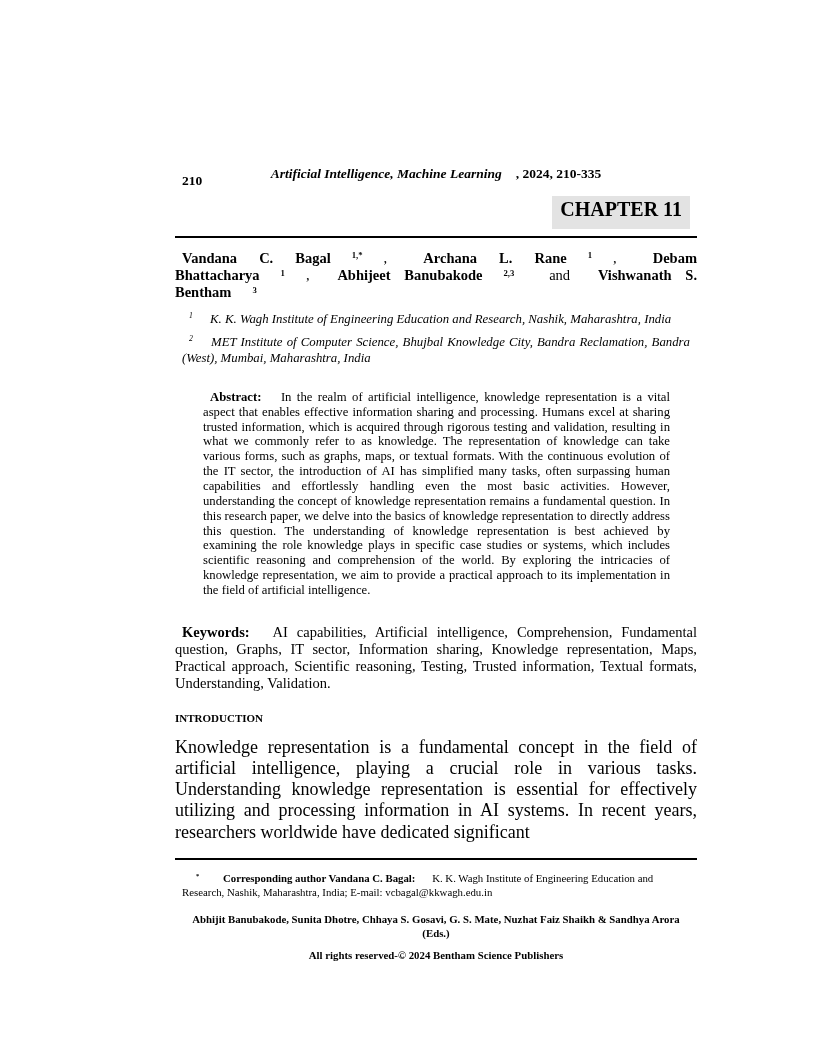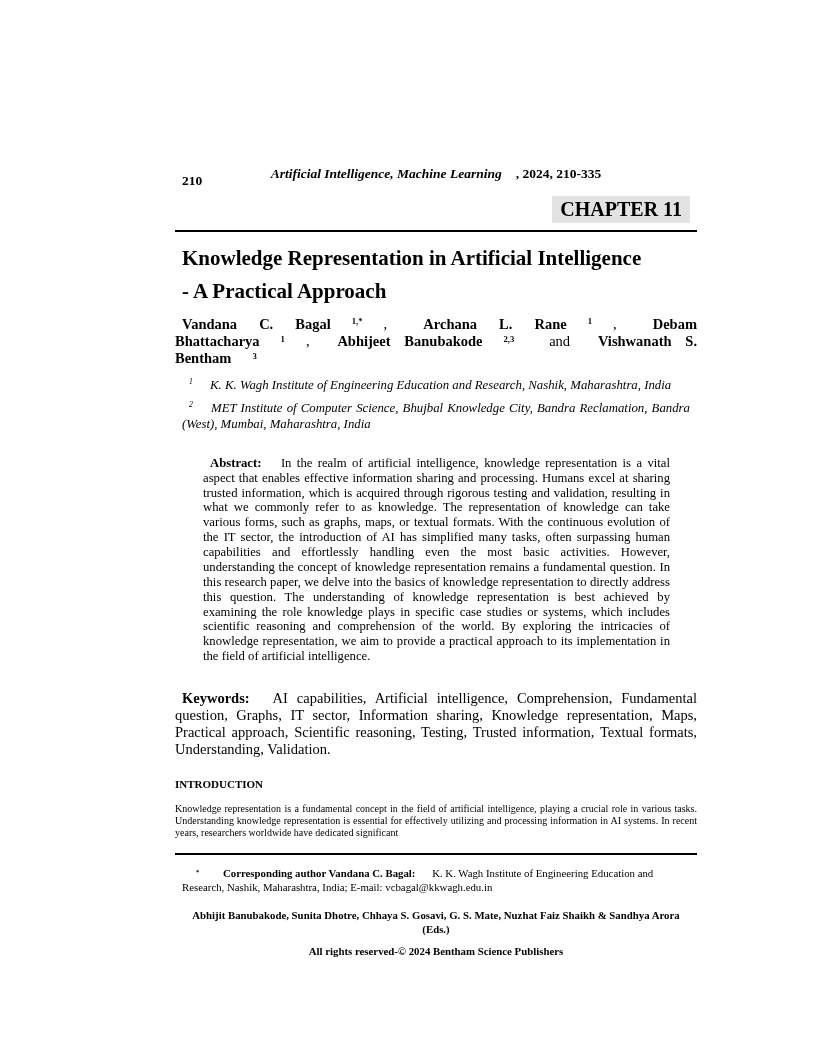--- a/index.html
+++ b/index.html
@@ -38,21 +38,21 @@
     border-bottom: 2px solid #000;
     display: flex;
     justify-content: flex-end;
     margin-top: 7px;
   }
   .chapter-box {
     background: #e3e3e3;
     font-weight: bold;
     font-size: 20px;
     line-height: 1.25;
-    padding: 1px 8px 1px 8px;
+    padding: 1px 8px 7px 8px;
   }
   
   .chapter-title {
     margin-top: 13px;
     font-size: 21px;
     font-weight: bold;
     line-height: 1.24;
   }
   .chapter-title .t-line { display: block; white-space: nowrap; }
   
@@ -96,21 +96,21 @@
   }
   .keywords b { font-weight: bold; }
   
   .section-heading {
     margin-top: 20px;
     font-size: 11px;
     font-weight: bold;
   }
   .section-paragraph {
     margin-top: 13px;
-    font-size: 10px;
+    font-size: 18px;
     line-height: 1.17;
     text-align: justify;
   }
   
   .footnote-block {
     margin-top: 15px;
     border-top: 2px solid #000;
     padding-top: 4px;
   }
   .footnote {
@@ -136,24 +136,20 @@
 
     <div class="running-head">
       <span class="page-num">210</span>
       <span><span class="rh-italic">Artificial Intelligence, Machine Learning</span><span>, 2024, 210-335</span></span>
     </div>
 
     <div class="chapter-rule">
       <div class="chapter-box">CHAPTER 11</div>
     </div>
 
-    <h1 class="chapter-title">
-      <span class="t-line">Knowledge Representation in Artificial Intelligence</span>
-      <span class="t-line">- A Practical Approach</span>
-    </h1>
 
     <p class="authors"><b>Vandana C. Bagal</b><sup><b>1,*</b></sup><span>, </span><b>Archana L. Rane</b><sup><b>1</b></sup><span>, </span><b>Debam Bhattacharya</b><sup><b>1</b></sup><span>, </span><b>Abhijeet Banubakode</b><sup><b>2,3</b></sup><span> and </span><b>Vishwanath S. Bentham</b><sup><b>3</b></sup></p>
 
     <div class="affiliations">
       <p class="affiliation"><sup>1</sup> <span>K. K. Wagh Institute of Engineering Education and Research, Nashik, Maharashtra, India</span></p>
       <p class="affiliation"><sup>2</sup> <span>MET Institute of Computer Science, Bhujbal Knowledge City, Bandra Reclamation, Bandra (West), Mumbai, Maharashtra, India</span></p>
     </div>
 
     <p class="abstract"><b>Abstract:</b> <span>In the realm of artificial intelligence, knowledge representation is a vital aspect that enables effective information sharing and processing. Humans excel at sharing trusted information, which is acquired through rigorous testing and validation, resulting in what we commonly refer to as knowledge. The representation of knowledge can take various forms, such as graphs, maps, or textual formats. With the continuous evolution of the IT sector, the introduction of AI has simplified many tasks, often surpassing human capabilities and effortlessly handling even the most basic activities. However, understanding the concept of knowledge representation remains a fundamental question. In this research paper, we delve into the basics of knowledge representation to directly address this question. The understanding of knowledge representation is best achieved by examining the role knowledge plays in specific case studies or systems, which includes scientific reasoning and comprehension of the world. By exploring the intricacies of knowledge representation, we aim to provide a practical approach to its implementation in the field of artificial intelligence.</span></p>
 

